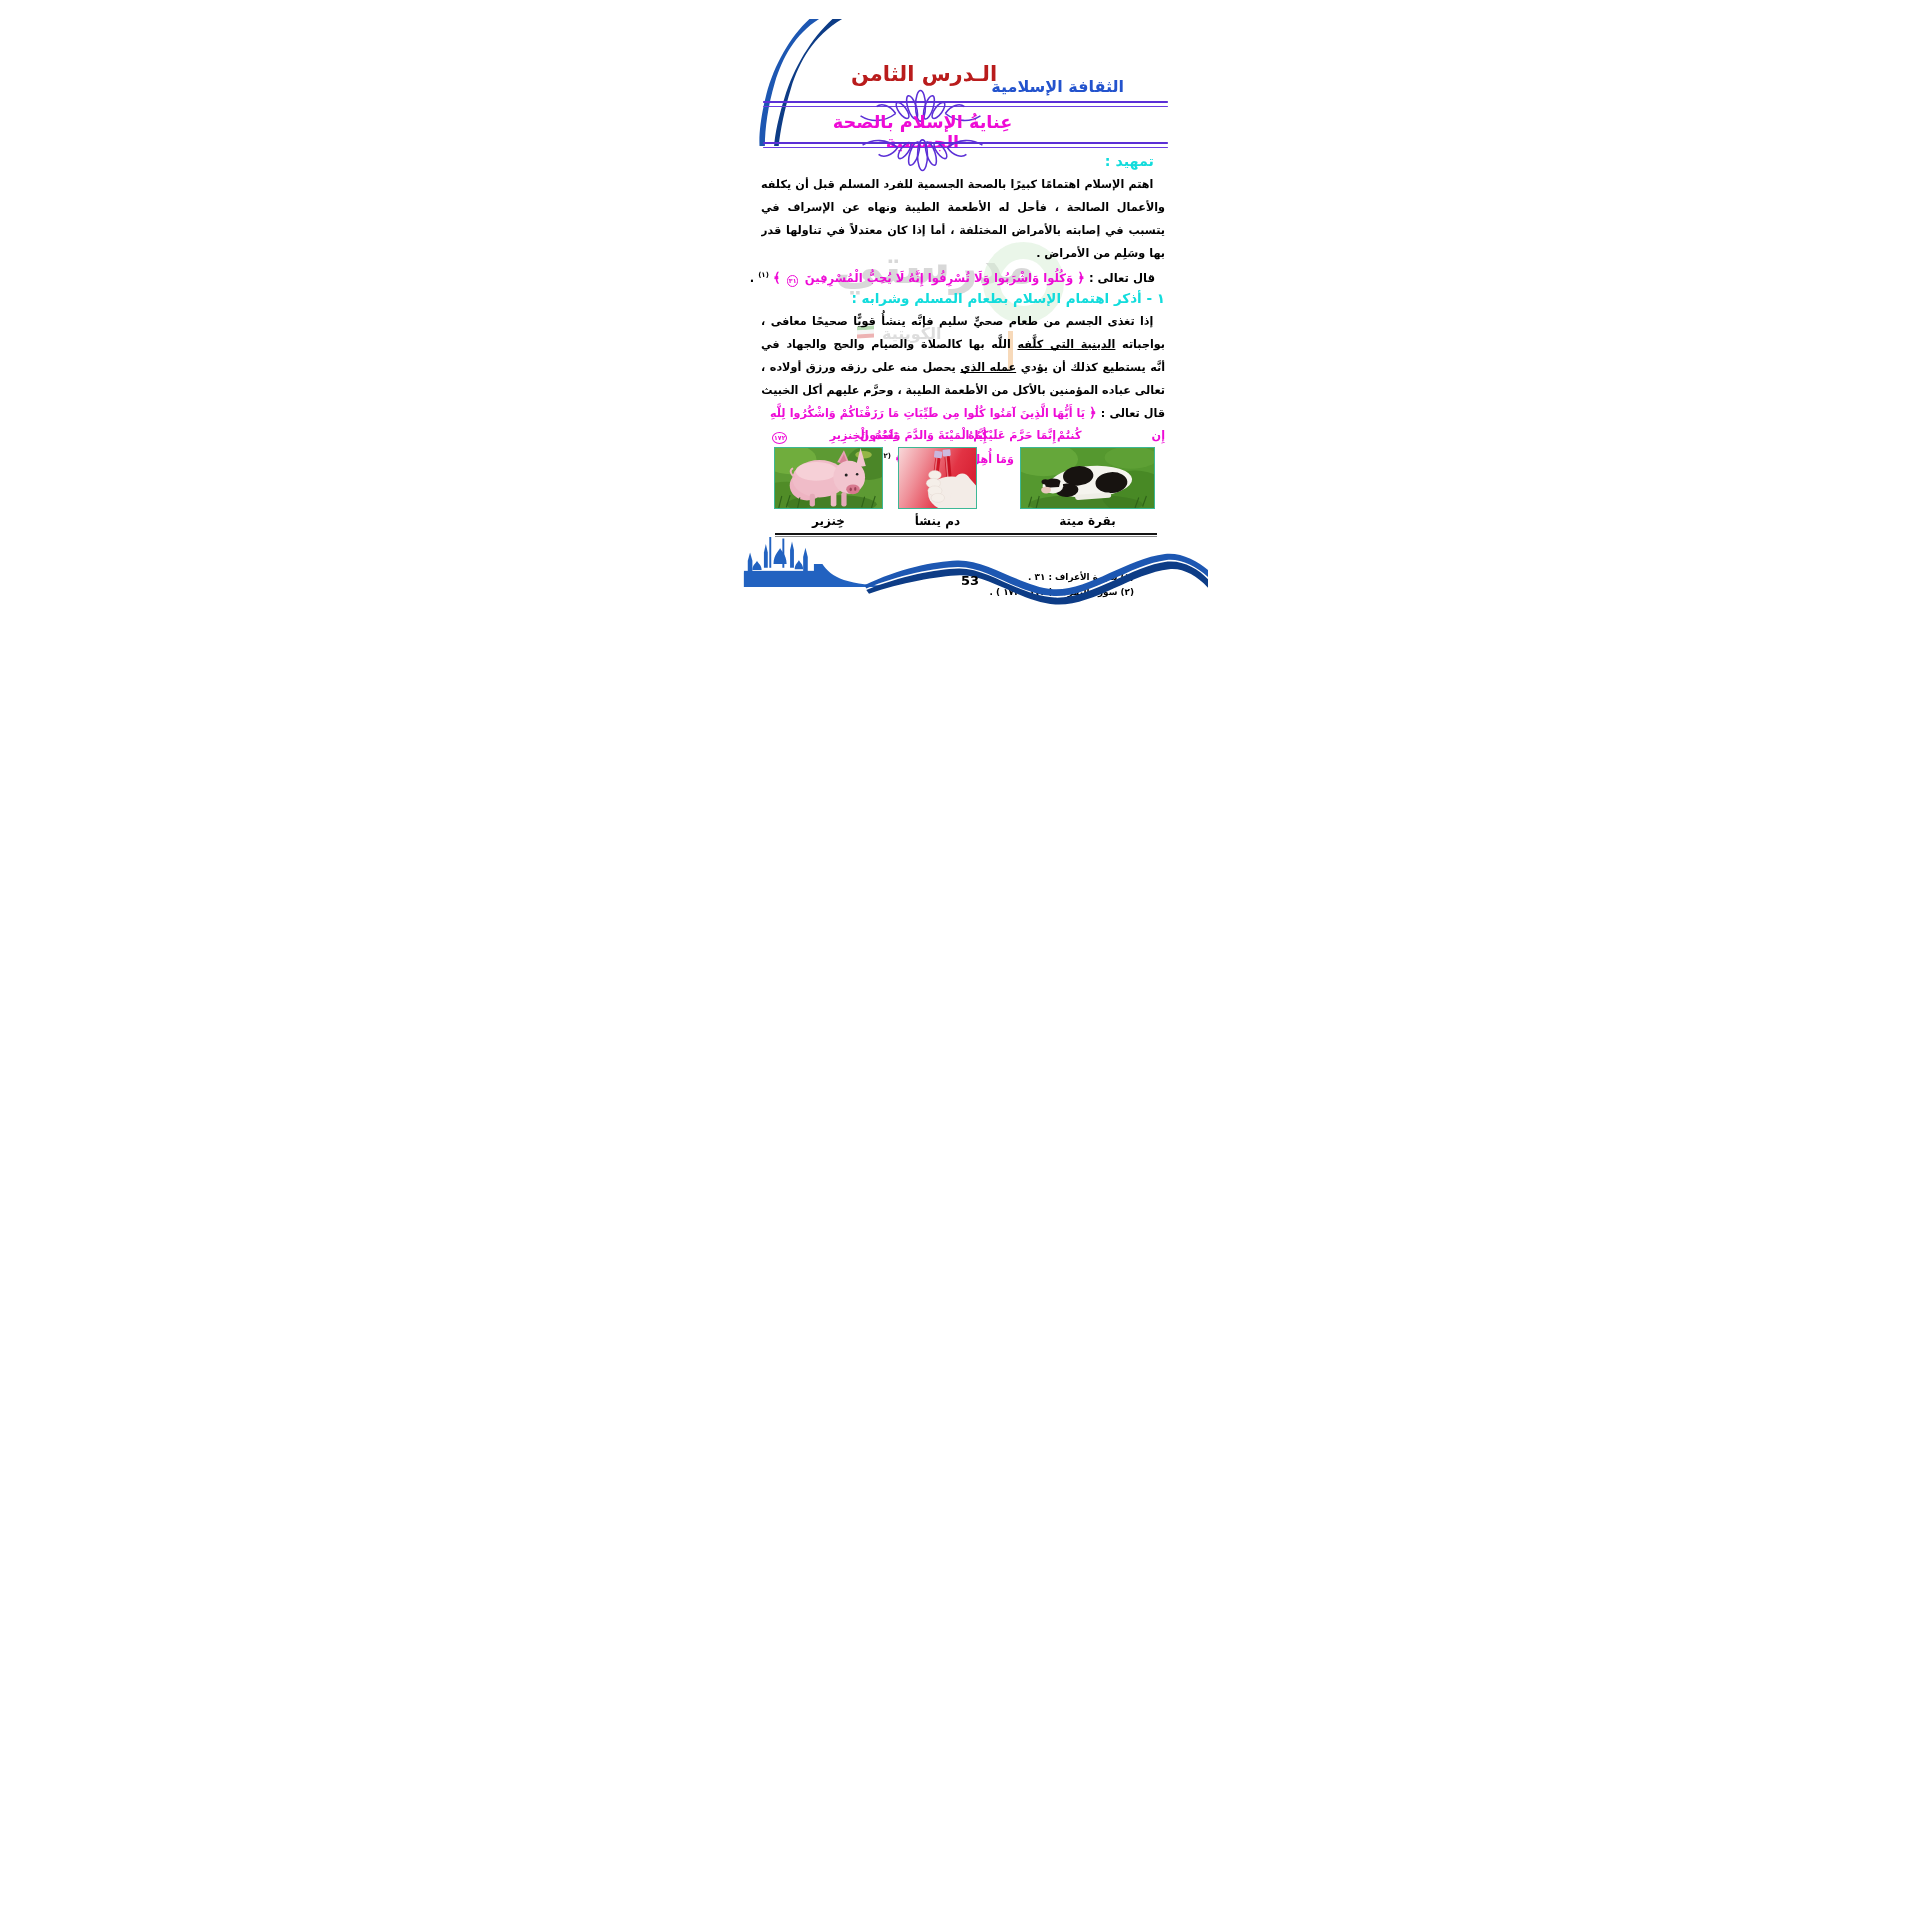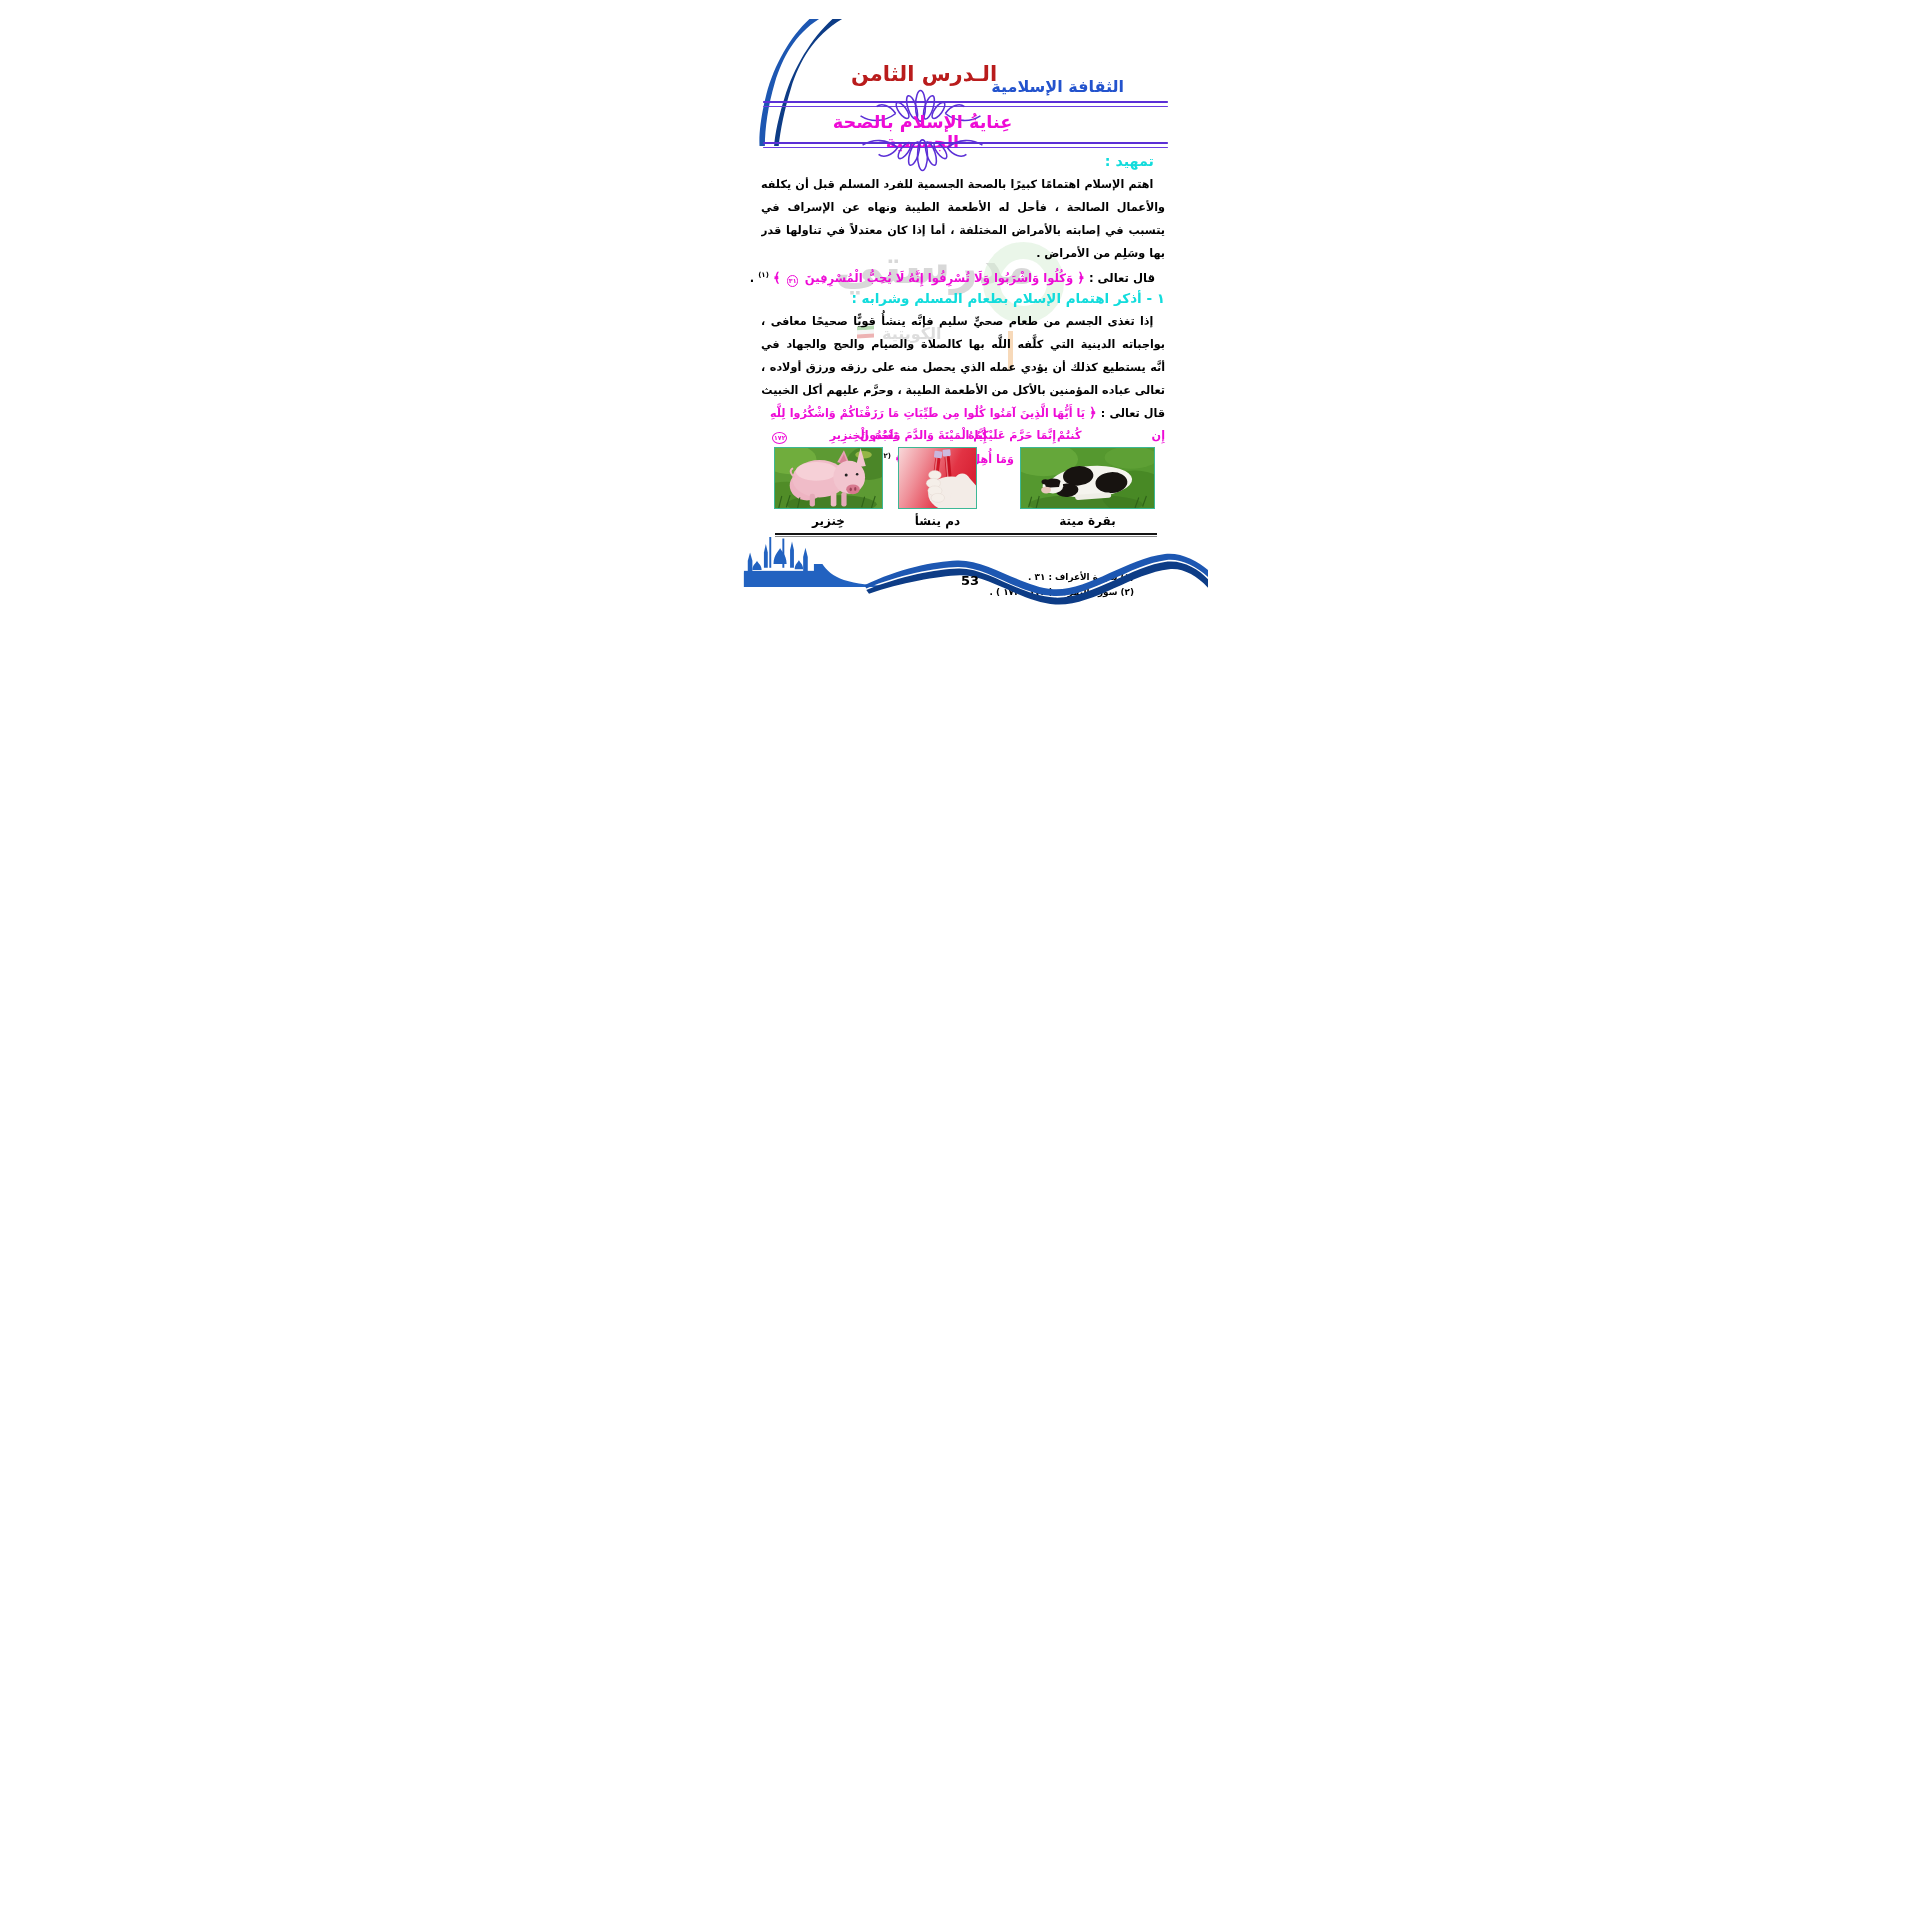--- a/index.html
+++ b/index.html
@@ -27,21 +27,21 @@
     position:absolute;left:81px;top:112px;width:247px;text-align:center;
     color:#ee0bd6;font-size:17.7px;font-weight:bold;
   }
   .tamheed-h{position:absolute;right:54px;top:153px;color:#12dcdc;font-size:14.3px;font-weight:bold;}
   .section-h{position:absolute;right:43px;top:290px;color:#12dcdc;font-size:13.5px;font-weight:bold;}
   
   .para{position:absolute;left:43px;width:404px;color:#000;font-size:11.2px;font-weight:700;}
   .para .ln{display:block;height:23px;line-height:23px;overflow:hidden;text-align:justify;text-align-last:justify;white-space:normal;}
   .para .ln.first{padding-right:11.6px;}
   .para .ln.last{text-align:right;text-align-last:right;}
-  .ul{border-bottom:1.2px solid #000;padding-bottom:11px;}
+  .ul{border-bottom:1.2px solid #000;padding-bottom:11px;text-decoration:underline;}
   
   .verse1{position:absolute;right:53px;top:264px;height:24px;line-height:22.3px;font-size:11.6px;font-weight:700;text-align:right;}
   .verse2-l1{position:absolute;left:52px;right:43px;top:402px;height:23px;line-height:21.6px;font-size:11.2px;font-weight:700;text-align:justify;text-align-last:justify;}
   .verse2-l2{position:absolute;left:101px;width:248px;top:425px;height:22.3px;line-height:21px;font-size:11.2px;font-weight:700;text-align:center;}
   .q{color:#ee0bd6;}
   .bk{color:#ee0bd6;font-size:13px;}
   .intro{color:#000;}
   .ayah-num{
     display:inline-block;min-width:11.6px;height:11.6px;line-height:10.4px;box-sizing:border-box;
     border:0.8px solid #ee0bd6;border-radius:50%;text-align:center;

